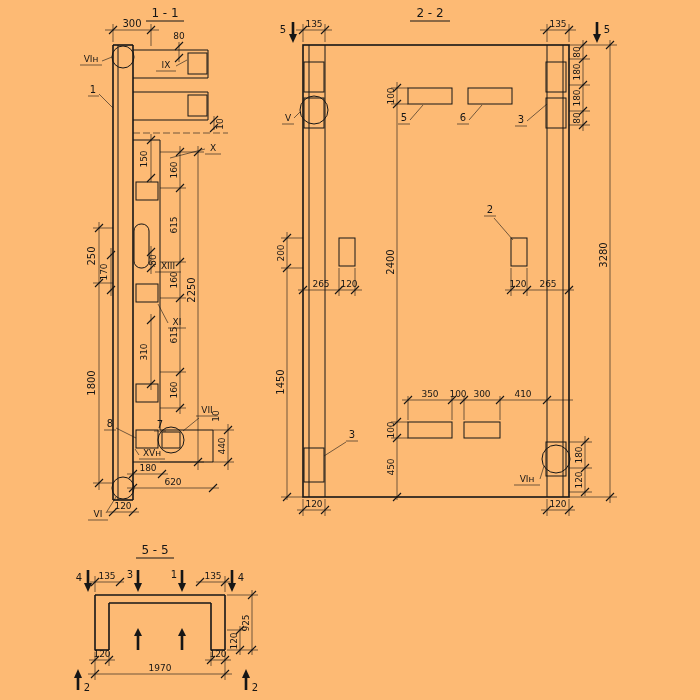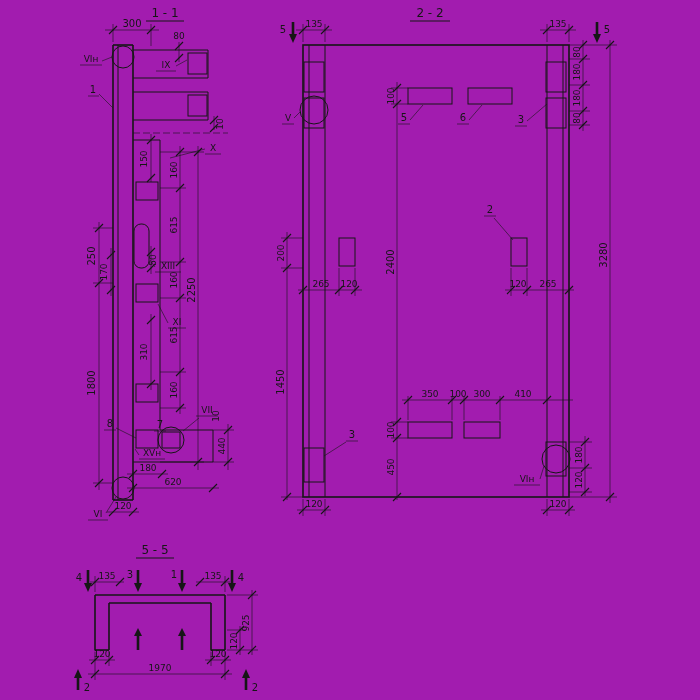--- a/index.html
+++ b/index.html
@@ -1,16 +1,16 @@
 <!DOCTYPE html>
 <html><head>
 <meta charset="utf-8">
 <style>
   html,body{margin:0;padding:0;background:#e8e8e4;}
-  .sheet{width:700px;height:700px;background:#a21caf;position:relative;overflow:hidden;}
+  .sheet{width:700px;height:700px;background:#fdba74;position:relative;overflow:hidden;}
   svg{display:block;}
   .ln{stroke:#161616;stroke-width:1;fill:none;}
   .med{stroke-width:1.6;}
   .thin{stroke-width:.6;}
   .thk{stroke-width:2.6;}
   .dash{stroke-dasharray:7 3;}
   .t{font-family:"DejaVu Sans",sans-serif;font-size:10px;fill:#161616;}
   .ts{font-size:9px;}
   .tt{font-size:12px;}
 </style>

